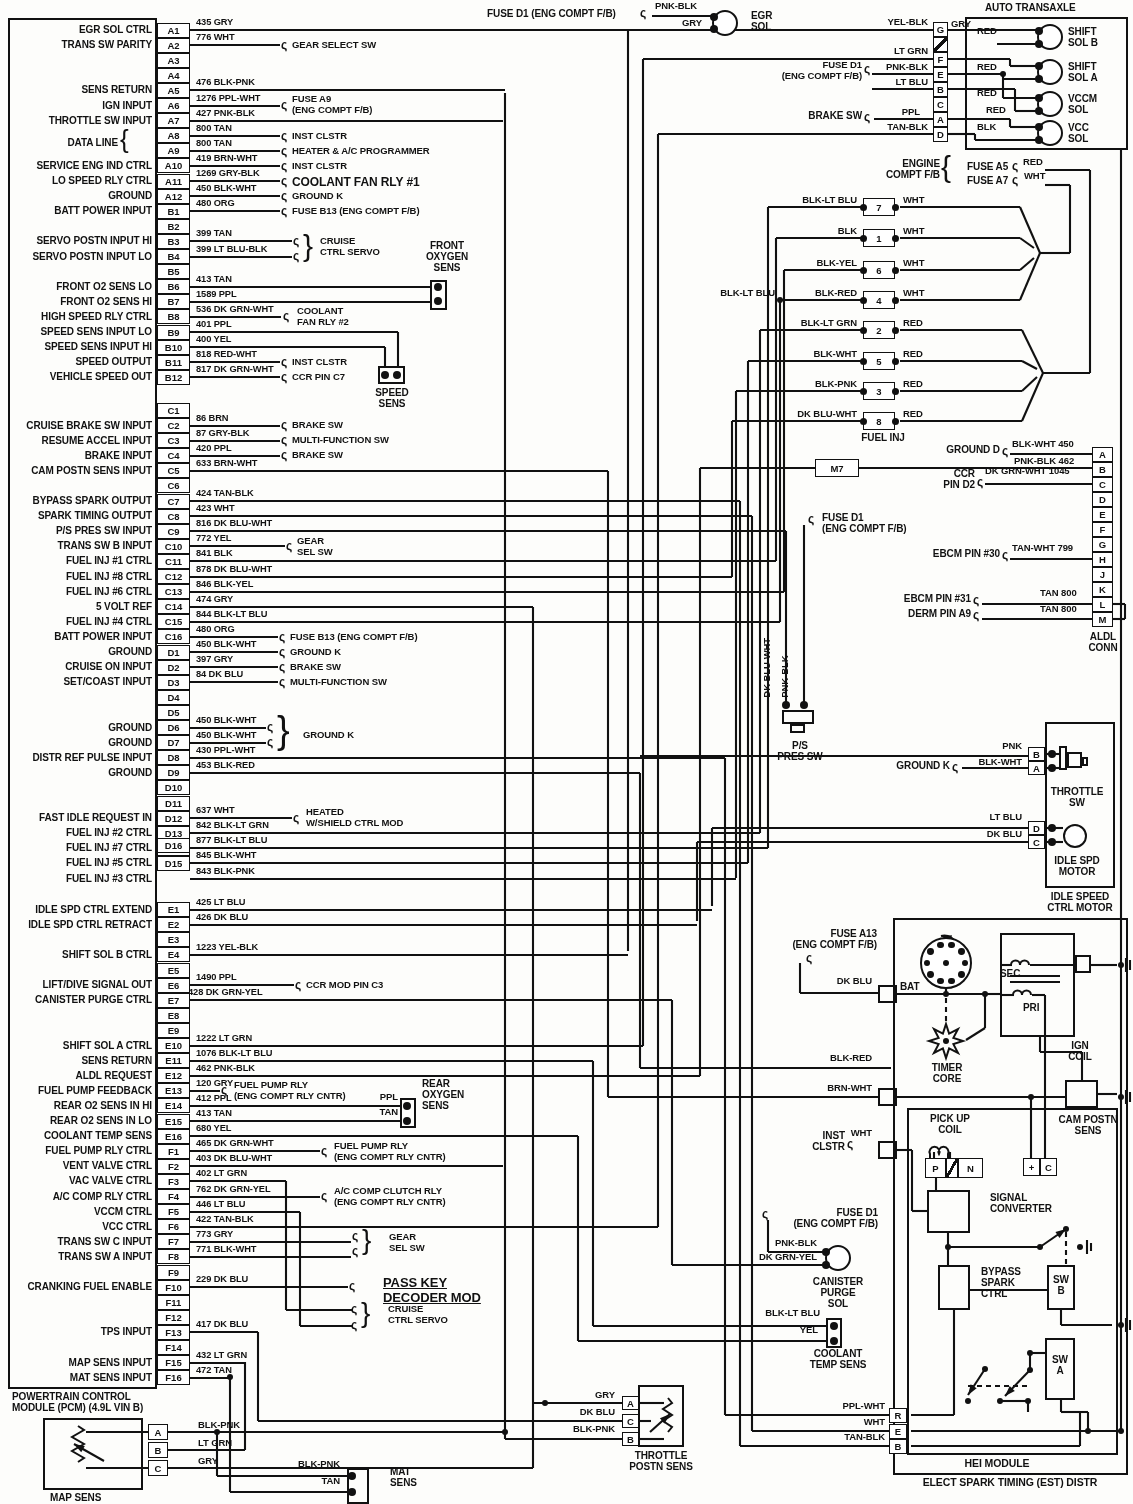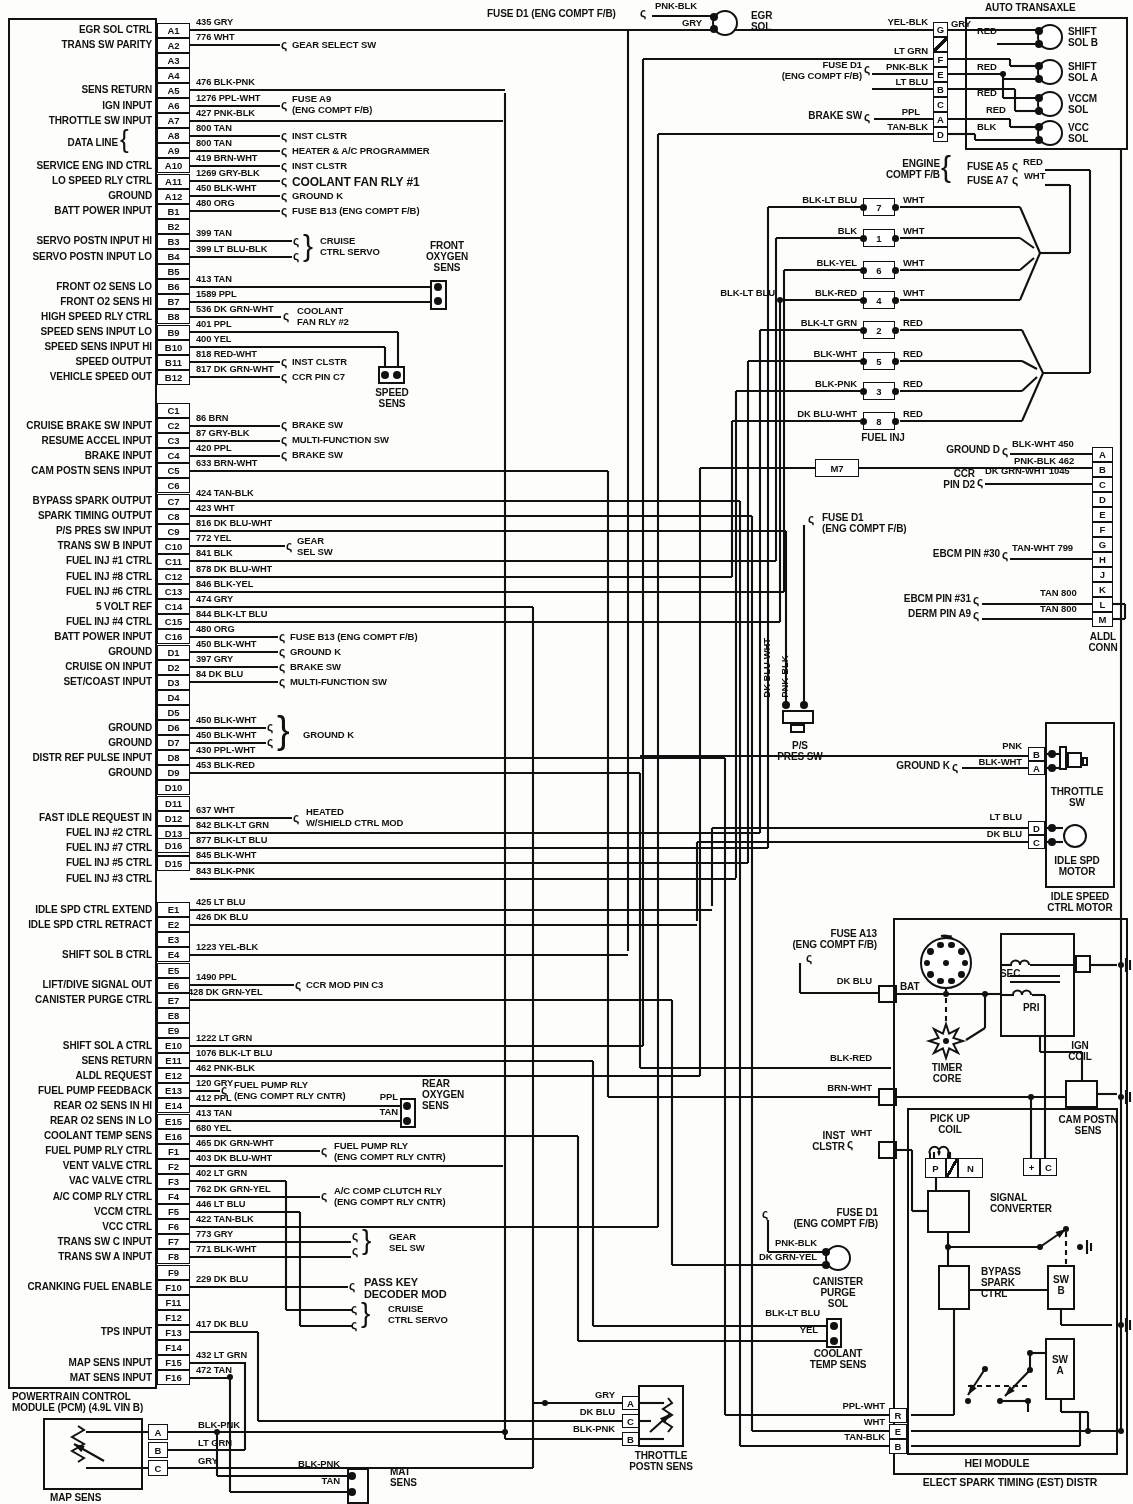--- a/index.html
+++ b/index.html
@@ -453,21 +453,21 @@
 (ENG COMPT RLY CNTR)</div>
       <div class="lbl" style="left: 321px; top: 1145px; font-size: 12px;">ς</div>
       <div class="lbl" style="left: 334px; top: 1186px; font-size: 9.5px;">A/C COMP CLUTCH RLY
 (ENG COMPT RLY CNTR)</div>
       <div class="lbl" style="left: 321px; top: 1190px; font-size: 12px;">ς</div>
       <div class="lbl" style="left: 389px; top: 1232px; font-size: 9.5px;">GEAR
 SEL SW</div>
       <div class="lbl" style="left: 352px; top: 1230px; font-size: 12px;">ς</div>
       <div class="lbl" style="left: 352px; top: 1245px; font-size: 12px;">ς</div>
       <div class="lbl thin" style="left: 362px; top: 1224px; font-size: 28px;">}</div>
-      <div class="lbl" style="left: 364px; top: 1276px; font-size: 11px;">PASS KEY
+      <div class="lbl" style="left: 383px; top: 1276px; font-size: 13px; text-decoration: underline;">PASS KEY
 DECODER MOD</div>
       <div class="lbl" style="left: 349px; top: 1280px; font-size: 12px;">ς</div>
       <div class="lbl" style="left: 388px; top: 1304px; font-size: 9.5px;">CRUISE
 CTRL SERVO</div>
       <div class="lbl" style="left: 351px; top: 1303px; font-size: 12px;">ς</div>
       <div class="lbl" style="left: 351px; top: 1319px; font-size: 12px;">ς</div>
       <div class="lbl thin" style="left: 361px; top: 1297px; font-size: 28px;">}</div>
       <div class="bx" style="left: 8px; top: 18px; width: 149px; height: 1371px;"></div>
       <div class="bx" style="left: 965px; top: 17px; width: 163px; height: 133px;"></div>
       <div class="bx" style="left: 430px; top: 280px; width: 17px; height: 30px;"></div>

